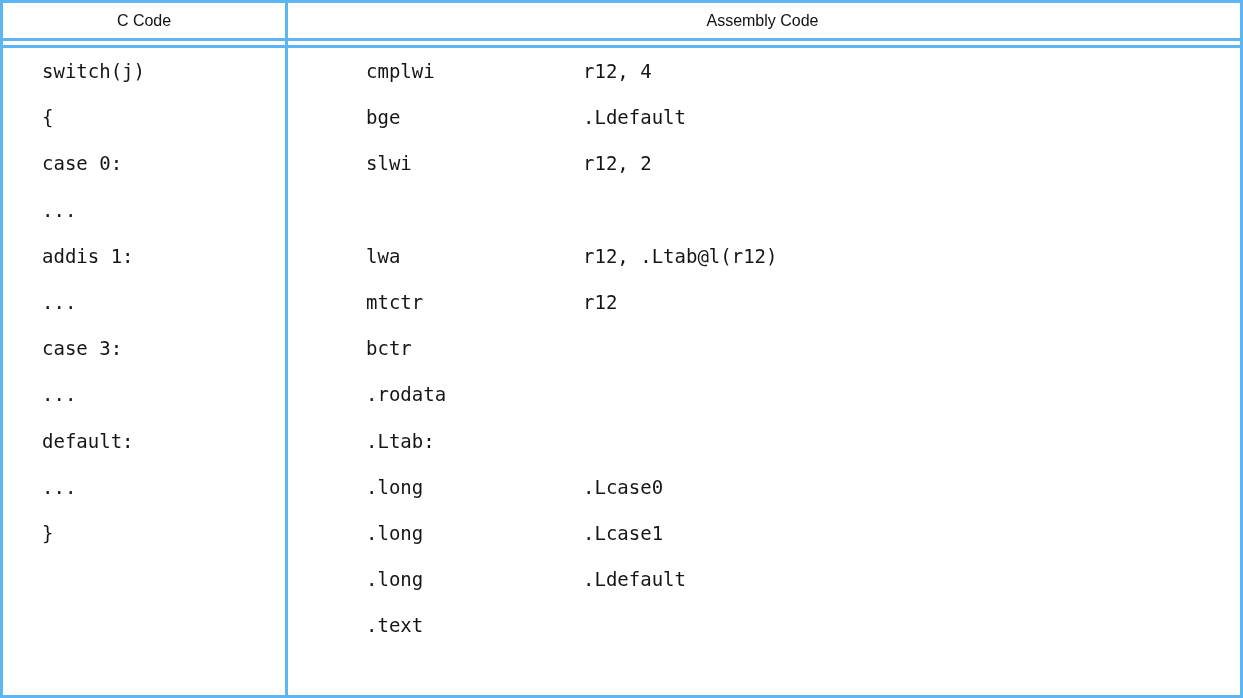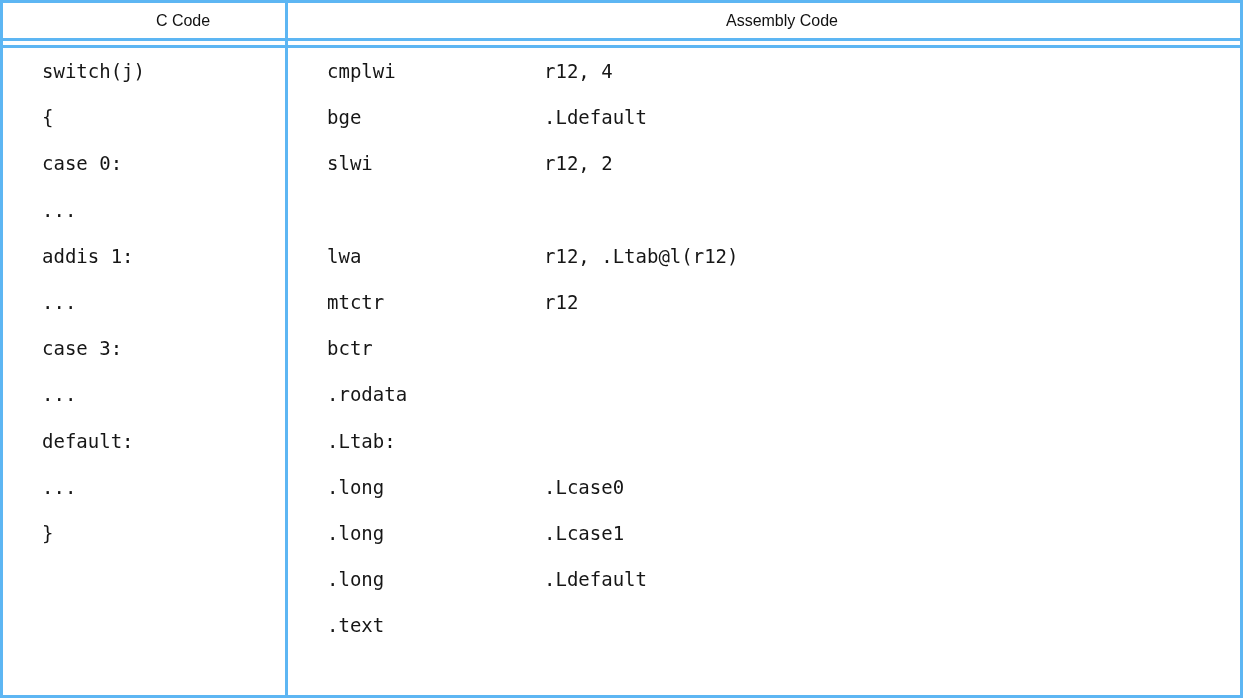--- a/index.html
+++ b/index.html
@@ -21,21 +21,20 @@
     display: flex;
     height: 35px;
     align-items: center;
     font-family: "Liberation Sans", sans-serif;
     font-size: 16px;
     color: #111111;
   }
   .hcell-c {
     width: 282px;
     text-align: center;
-    padding-left: 39px;
   }
   .hcell-asm {
     flex: 1;
     text-align: center;
   }
   
   .rule {
     position: absolute;
     left: 0;
     right: 0;
@@ -81,20 +80,21 @@
     flex: 1;
     box-sizing: border-box;
     padding-left: 8px;
     white-space: pre;
     overflow: hidden;
   }
   .mnemonic {
     display: inline-block;
     width: 217px;
     white-space: pre;
+    margin-left: 39px;
   }
   .operands {
     white-space: pre;
   }
 </style>
 </head>
 <body>
 
 <div class="comparison-table">
 

